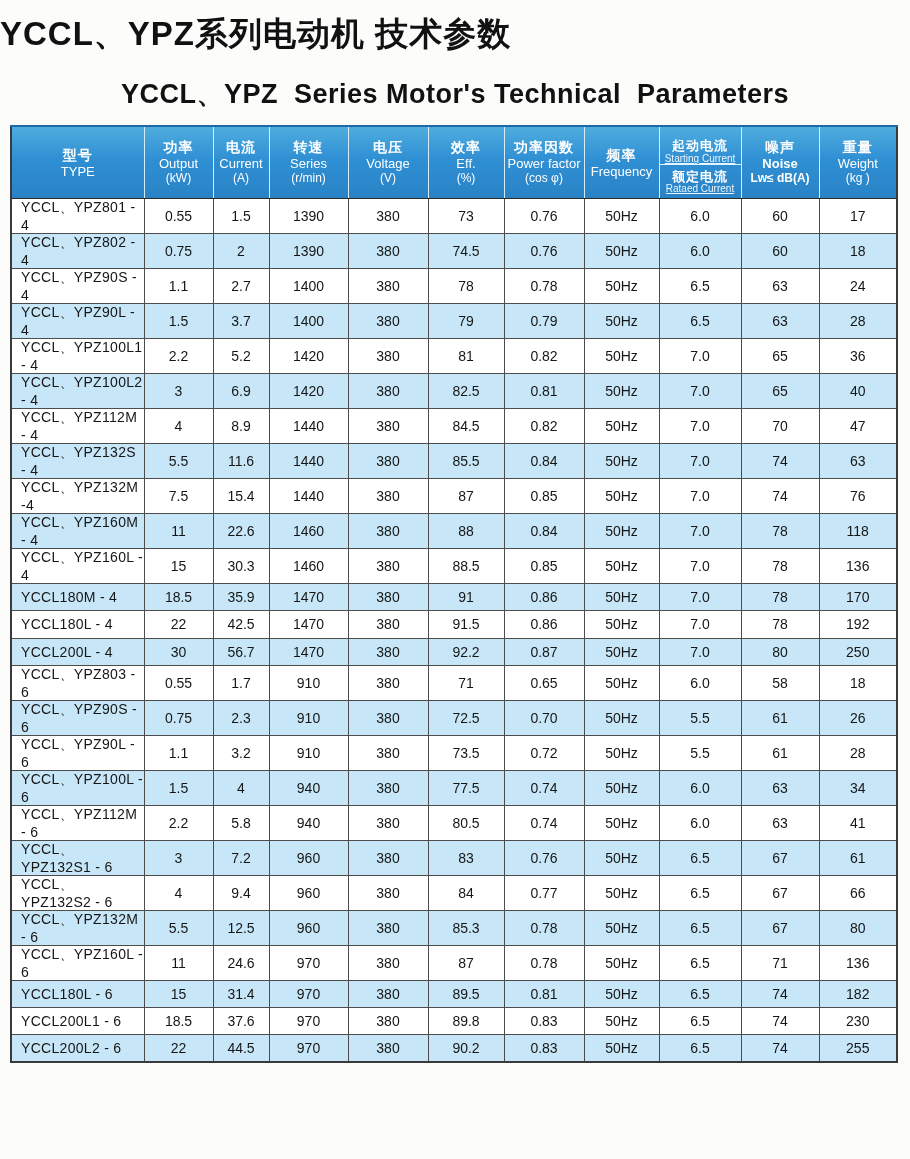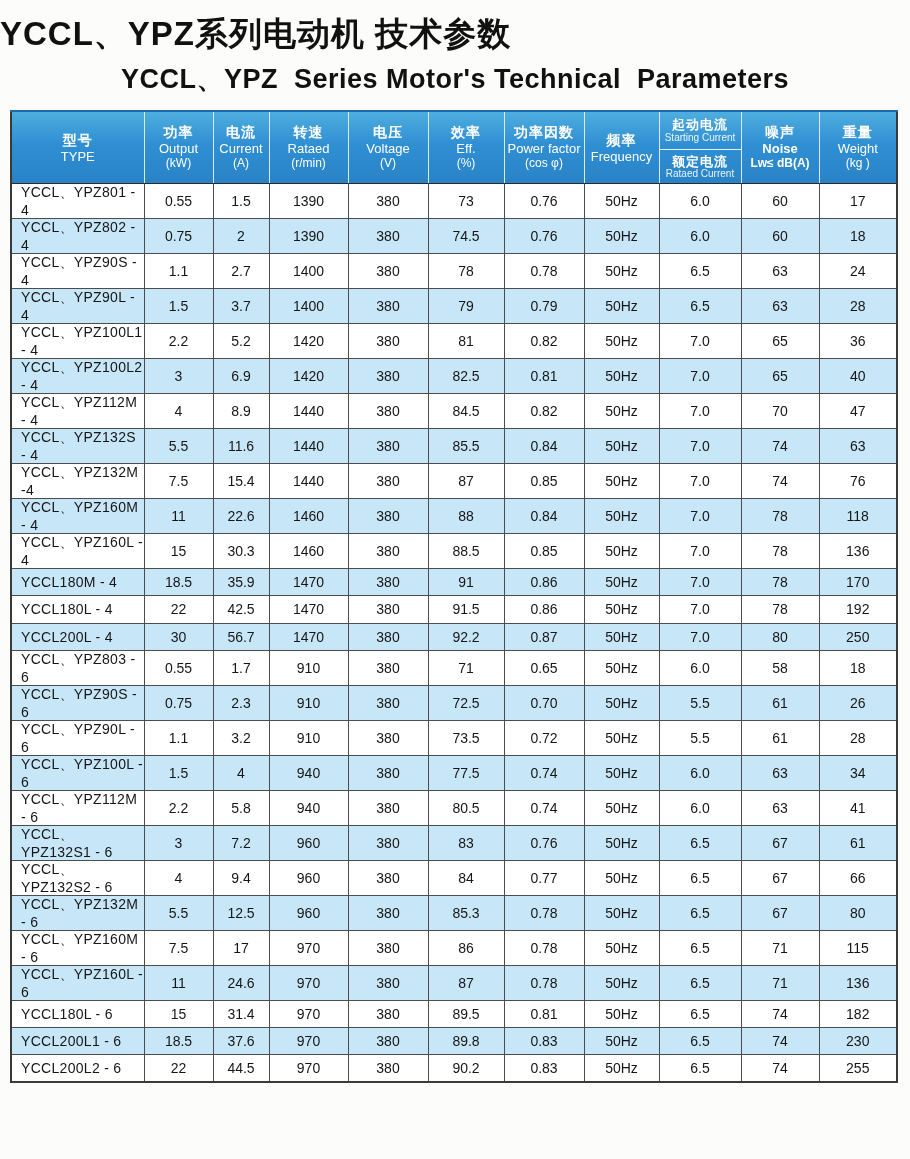--- a/index.html
+++ b/index.html
@@ -11,21 +11,21 @@
     overflow: hidden;
   }
   .page { width: 910px; height: 1159px; position: relative; }
 
   .title-zh {
     text-align: left; padding-top: 12px;
     font-size: 33px; font-weight: bold; letter-spacing: 1px;
     white-space: pre; color: #111;
   }
   .title-en {
-    text-align: center; margin-top: 4px;
+    text-align: center; margin-top: 19px;
     font-size: 27px; font-weight: bold; letter-spacing: 0.5px;
     white-space: pre; color: #111;
   }
 
   table.params {
     margin: 13px 0 0 10px;
     width: 886px;
     border-collapse: collapse;
     table-layout: fixed;
     border: 2px solid #3a3a3a;
@@ -43,28 +43,28 @@
   }
   thead th:last-child { border-right: none; }
   .h-zh { font-size: 14px; font-weight: bold; line-height: 17px; letter-spacing: 1px; }
   .h-en { font-size: 13px; line-height: 15px; }
   .h-unit { font-size: 12px; line-height: 15px; }
   .h-en.bold, .h-unit.bold { font-weight: bold; }
 
   th.split { padding: 0; height: 72px; }
   th.split .split-top {
     height: 38px; border-bottom: 1px solid #e6f3fb;
-    display: flex; flex-direction: column; justify-content: center;
+    display: flex; flex-direction: column; justify-content: flex-end;
   }
   th.split .split-bottom {
     height: 33px;
     display: flex; flex-direction: column; justify-content: center;
   }
   th.split .h-zh { font-size: 13px; line-height: 14px; }
-  th.split .h-en { font-size: 10px; line-height: 11px; color: #eaf5fc; }
+  th.split .h-en { font-size: 10px; line-height: 11px; color: #eaf5fc; text-decoration: underline; }
   th.split .h-en.xs { font-size: 10px; line-height: 10px; }
 
   tbody td {
     border: 1px solid #4c4c4c;
     height: 27.3px;
     text-align: center;
     font-size: 14px;
     background: #ffffff;
     color: #161616;
   }
@@ -108,21 +108,21 @@
           <div class="h-en">Output</div>
           <div class="h-unit">(kW)</div>
         </th>
         <th>
           <div class="h-zh">电流</div>
           <div class="h-en">Current</div>
           <div class="h-unit">(A)</div>
         </th>
         <th>
           <div class="h-zh">转速</div>
-          <div class="h-en">Rataed</div>
+          <div class="h-en">Series</div>
           <div class="h-unit">(r/min)</div>
         </th>
         <th>
           <div class="h-zh">电压</div>
           <div class="h-en">Voltage</div>
           <div class="h-unit">(V)</div>
         </th>
         <th>
           <div class="h-zh">效率</div>
           <div class="h-en">Eff.</div>
@@ -440,33 +440,20 @@
           <td>960</td>
           <td>380</td>
           <td>85.3</td>
           <td>0.78</td>
           <td>50Hz</td>
           <td>6.5</td>
           <td>67</td>
           <td>80</td>
         </tr>
         <tr>
-          <td class="type-cell">YCCL、YPZ160M - 6</td>
-          <td>7.5</td>
-          <td>17</td>
-          <td>970</td>
-          <td>380</td>
-          <td>86</td>
-          <td>0.78</td>
-          <td>50Hz</td>
-          <td>6.5</td>
-          <td>71</td>
-          <td>115</td>
-        </tr>
-        <tr>
           <td class="type-cell">YCCL、YPZ160L - 6</td>
           <td>11</td>
           <td>24.6</td>
           <td>970</td>
           <td>380</td>
           <td>87</td>
           <td>0.78</td>
           <td>50Hz</td>
           <td>6.5</td>
           <td>71</td>

